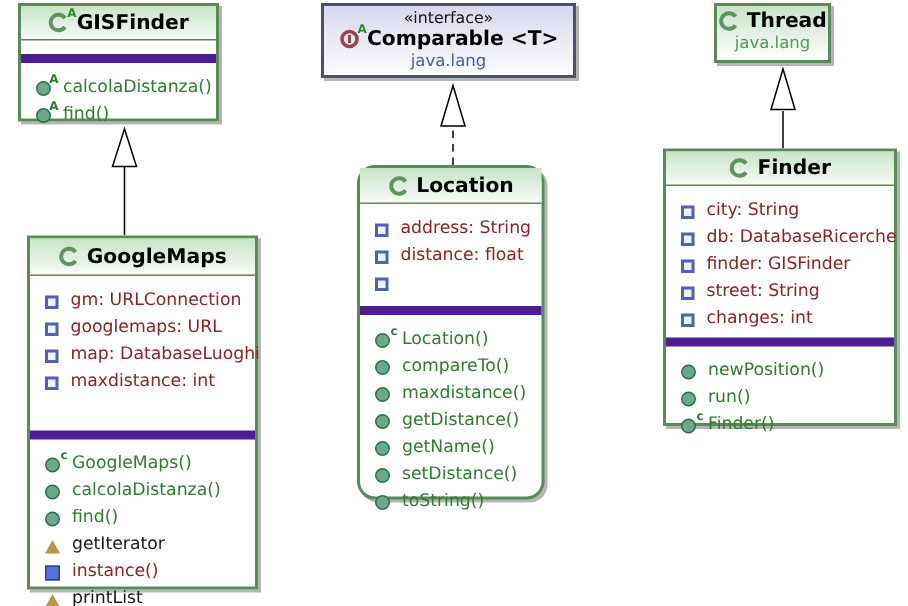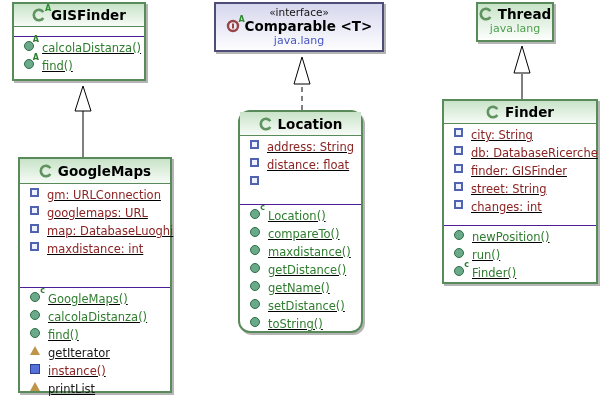--- a/index.html
+++ b/index.html
@@ -22,24 +22,24 @@
   .simplebox { justify-content:flex-start; }
   .simplebox .inner { width:100%; text-align:center; }
   #box-thread { background:linear-gradient(#c8e3c8,#fdfffd); }
   #box-comparable { background:linear-gradient(#d7d7ee,#fdfdff); }
   .titleline { display:flex; align-items:center; justify-content:center; gap:5px;
     font-weight:bold; font-size:13.5px; }
   .stereotype { font-size:10.5px; font-weight:normal; text-align:center; padding-top:2px; color:#111; }
   .pkg { font-size:11px; text-align:center; }
   .pkg-green { color:#4d9e4d; }
   .pkg-blue  { color:#4756c4; }
-  .fields-c { flex:none; border-bottom:1px solid #4c1d95; padding-top:4px; }
+  .fields-c { flex:none; border-bottom:6px solid #4c1d95; padding-top:4px; }
   .methods-c { flex:1; padding-top:4px; }
-  .mrow { display:flex; align-items:flex-start; gap:8px; height:18px; padding-left:10px;
-    font-size:11.5px; white-space:nowrap;text-decoration:underline; }
+  .mrow { display:flex; align-items:flex-end; gap:8px; height:18px; padding-left:10px;
+    font-size:11.5px; white-space:nowrap; }
   .style-method { color:#2e7d2e; }
   .style-field  { color:#8b2323; }
   .style-static { color:#8b2323; }
   .style-plain  { color:#1a1a1a; }
   .mi { position:relative; display:inline-block; flex:none; box-sizing:border-box; }
   .mi-method { width:10px; height:10px; border-radius:50%; background:#6aa98a; border:1px solid #2f6e46; }
   .mi-field  { width:9px; height:9px; background:#eef1ff; border:2px solid #5163b0; }
   .mi-static { width:10px; height:10px; background:#5371d6; border:1px solid #2b3f94; }
   .mi-tri { width:0; height:0; border-left:5px solid transparent; border-right:5px solid transparent;
     border-bottom:9px solid #bd9448; }

